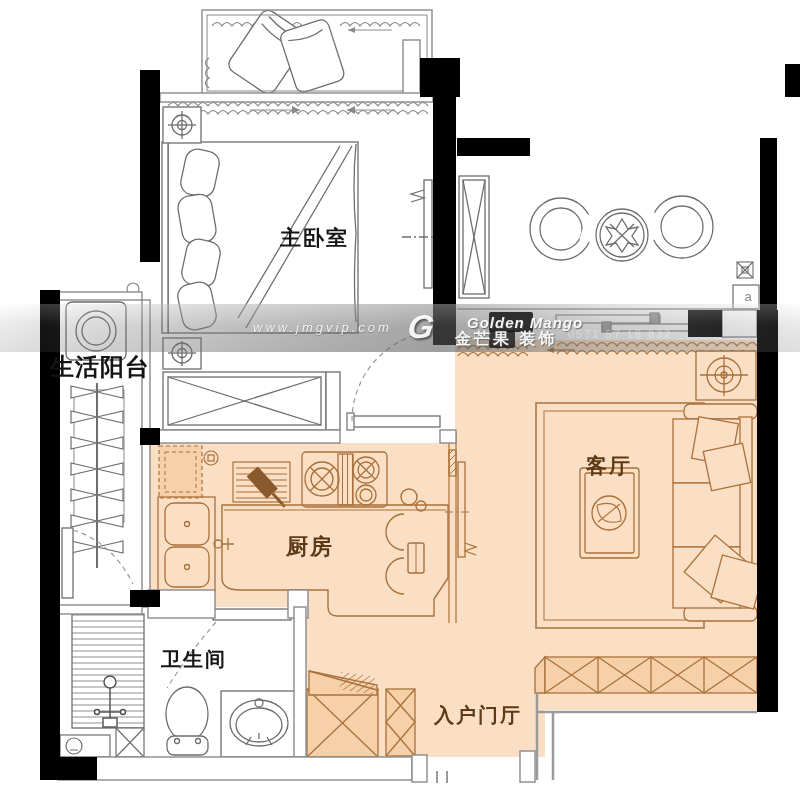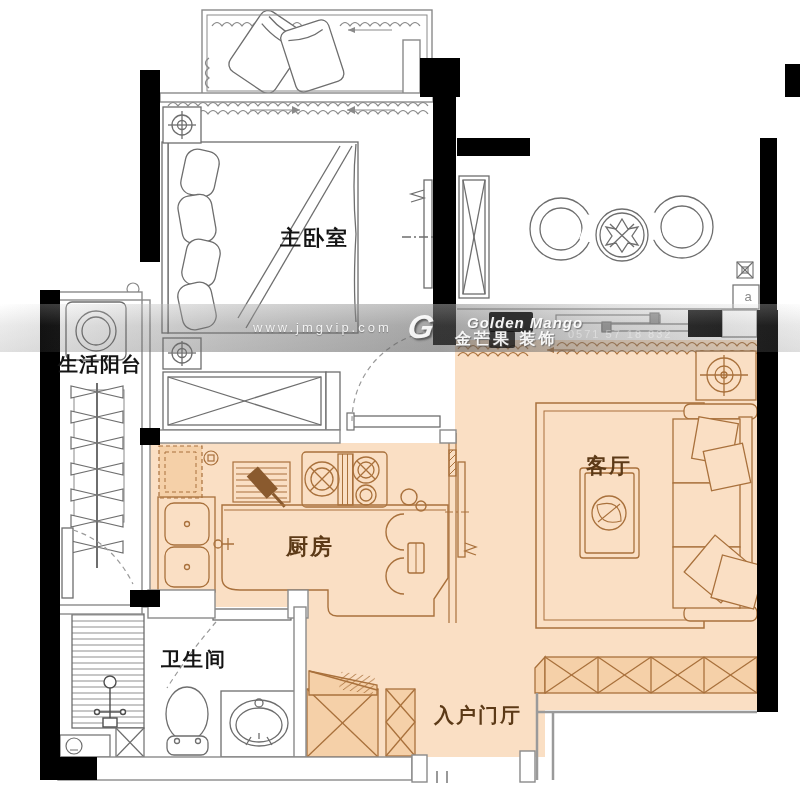--- a/index.html
+++ b/index.html
@@ -8,21 +8,21 @@
   .plan-svg{position:absolute;left:0;top:0;}
   .lbl{position:absolute;color:#141414;font-weight:bold;letter-spacing:2px;white-space:nowrap;}
   .lbl.brown{color:#5c3a17;}
   .abox{position:absolute;left:739px;top:288px;width:18px;height:18px;color:#8a8a8a;
         font-size:13px;line-height:18px;text-align:center;}
   
   .wm-band{position:absolute;left:0;top:304px;width:800px;height:48px;pointer-events:none;
      background:linear-gradient(180deg,rgba(255,255,255,.18),rgba(60,60,60,.10) 45%,rgba(40,40,40,.14)),
                 linear-gradient(90deg,rgba(255,255,255,.02),rgba(140,140,140,.40) 28%,rgba(105,105,105,.52) 55%,rgba(150,150,150,.34) 75%,rgba(230,230,230,.10));}
   .wm-url{position:absolute;left:253px;top:16px;font-size:13px;letter-spacing:3px;
-          color:rgba(255,255,255,.88);text-shadow:0 1px 1px rgba(90,90,90,.6);}
+          color:rgba(255,255,255,.88);text-shadow:0 1px 1px rgba(90,90,90,.6);font-style:italic;}
   .wm-g{position:absolute;left:408px;top:4px;font-size:33px;font-weight:bold;font-style:italic;
         color:rgba(255,255,255,.92);transform:skewX(-8deg);text-shadow:2px 2px 2px rgba(70,70,70,.8);}
   .wm-box1{position:absolute;left:489px;top:8px;width:44px;height:20px;background:rgba(15,15,15,.82);border-radius:2px;}
   .wm-box2{position:absolute;left:489px;top:27px;width:26px;height:17px;background:rgba(15,15,15,.75);border-radius:2px;}
   .wm-en{position:absolute;left:467px;top:10px;font-size:15px;font-weight:bold;font-style:italic;
          letter-spacing:1px;color:rgba(255,255,255,.95);text-shadow:1px 1px 1px rgba(80,80,80,.7);text-align:right;}
   .wm-cn{position:absolute;left:455px;top:25px;font-size:16px;font-weight:bold;letter-spacing:3px;
          color:rgba(255,255,255,.92);text-shadow:1px 1px 1px rgba(80,80,80,.7);}
   .wm-tel{position:absolute;left:568px;top:24px;font-size:11px;letter-spacing:2px;
           color:rgba(255,255,255,.38);filter:blur(.5px);}
@@ -398,21 +398,21 @@
     <rect x="757" y="310" width="21" height="402"></rect>
     <rect x="688" y="310" width="34" height="27"></rect>
     <rect x="40" y="290" width="20" height="490"></rect>
     <rect x="40" y="757" width="57" height="23"></rect>
     <rect x="140" y="428" width="20" height="17"></rect>
     <rect x="130" y="590" width="30" height="17"></rect>
   </g>
 </svg>
 
 <div class="lbl" style="left:280px;top:224px;font-size:21px;">主卧室</div>
-<div class="lbl" style="left:58px;top:351px;font-size:20px;letter-spacing:1px;">生活阳台</div>
+<div class="lbl" style="left:50px;top:351px;font-size:24px;letter-spacing:1px;">生活阳台</div>
 <div class="lbl brown" style="left:286px;top:532px;font-size:22px;">厨房</div>
 <div class="lbl brown" style="left:586px;top:444px;font-size:21px;margin-top:8px;">客厅</div>
 <div class="lbl" style="left:161px;top:646px;font-size:20px;">卫生间</div>
 <div class="lbl brown" style="left:434px;top:702px;font-size:20px;">入户门厅</div>
 
 <div class="abox">a</div>
 
 <div class="wm-band">
   <div class="wm-url">www.jmgvip.com</div>
   <div class="wm-g">G</div>

